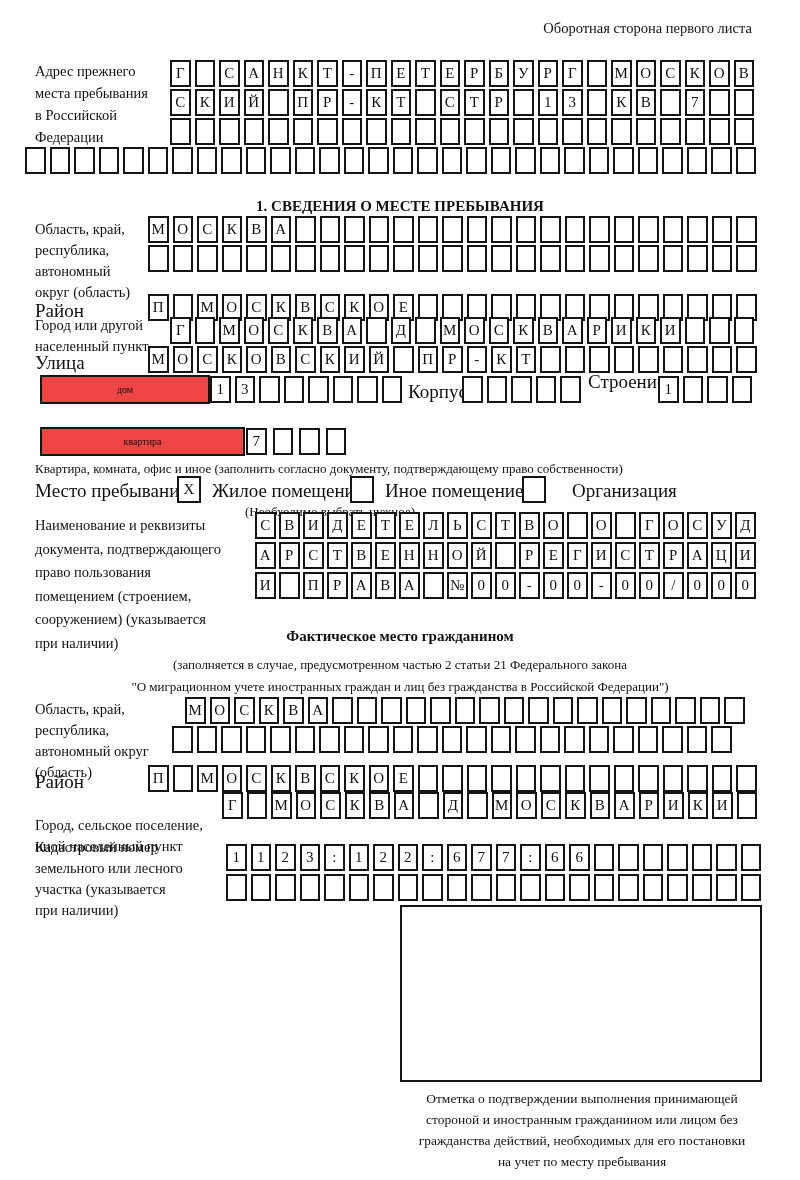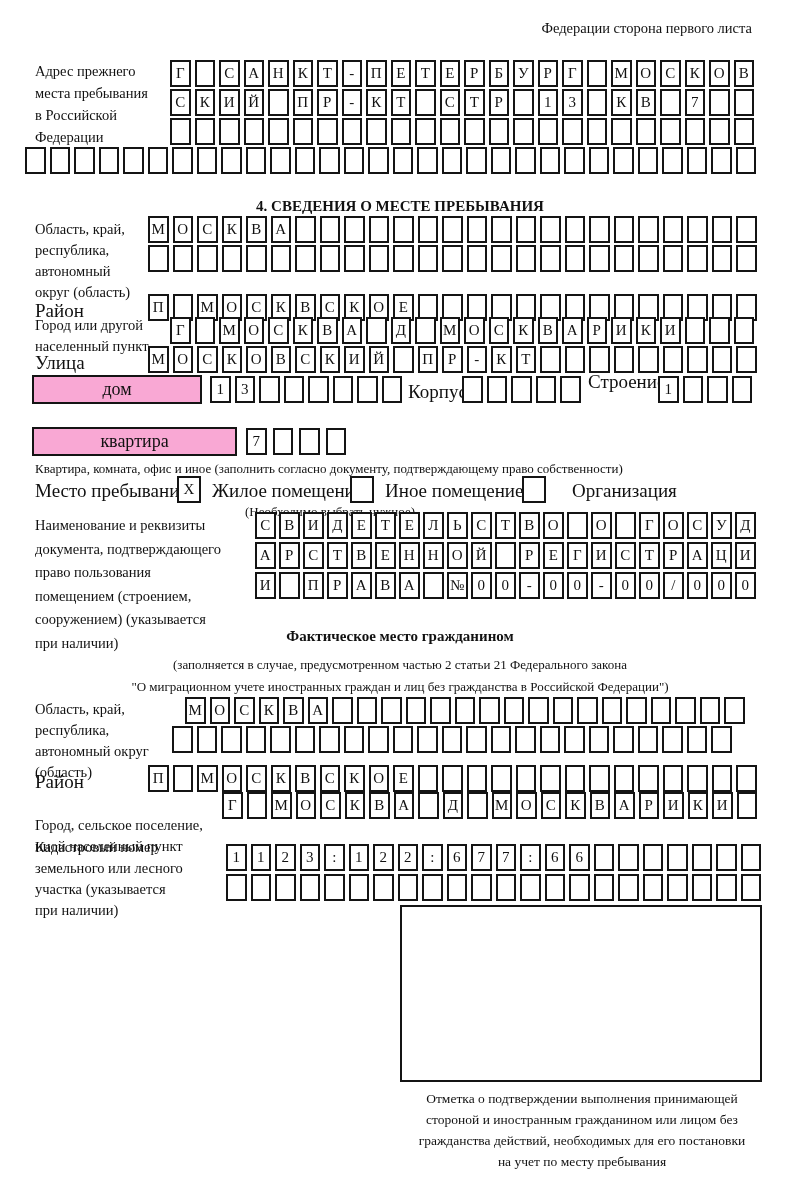--- a/index.html
+++ b/index.html
@@ -9,36 +9,36 @@
   .label{position:absolute;font-size:14.5px;line-height:21px;white-space:pre-line;}
   .label.lh22{line-height:22px;}
   .row{position:absolute;display:flex;gap:4px;}
   .row.g35{gap:3.5px;}
   .cell{flex:0 0 auto;width:20.5px;height:27px;box-sizing:border-box;border:2px solid #141414;
         display:flex;align-items:center;justify-content:center;font-size:15px;background:#fff;}
   .caption{position:absolute;font-size:13px;}
   .caption.center{left:0;width:800px;text-align:center;}
   .title{position:absolute;left:0;width:800px;text-align:center;font-weight:bold;font-size:15px;}
   .widebox{position:absolute;box-sizing:border-box;border:2px solid #141414;display:flex;
-           align-items:center;justify-content:center;font-size:18px;background:#f9a8d4;}
+           align-items:center;justify-content:center;font-size:10px;background:#ef4444;margin-left:8px;}
   .checkbox{position:absolute;width:24px;height:27px;box-sizing:border-box;border:2px solid #141414;
             display:flex;align-items:center;justify-content:center;font-size:15px;background:#fff;}
   .inline-label{position:absolute;font-size:19px;}
   .stamp-box{position:absolute;left:400px;top:905px;width:362px;height:177px;box-sizing:border-box;
              border:2px solid #141414;background:#fff;}
   .stamp-caption{position:absolute;left:358px;top:1088px;width:448px;text-align:center;
                  font-size:13.5px;line-height:21px;white-space:pre-line;}
   .cap-lines{position:absolute;left:0;width:800px;text-align:center;font-size:13px;line-height:22px;white-space:pre-line;}
 </style>
 </head>
 <body>
 
 <div id="page">
 
-  <div class="hdr">Федерации сторона первого листа</div>
+  <div class="hdr">Оборотная сторона первого листа</div>
 
   <div class="label lh22" style="left:35px;top:60px;width:145px">Адрес прежнего
 места пребывания
 в Российской
 Федерации</div>
   <div class="row" style="left:170px;top:60px">
       <span class="cell">Г</span>
       <span class="cell"></span>
       <span class="cell">С</span>
       <span class="cell">А</span>
@@ -141,21 +141,21 @@
       <span class="cell"></span>
       <span class="cell"></span>
       <span class="cell"></span>
       <span class="cell"></span>
       <span class="cell"></span>
       <span class="cell"></span>
       <span class="cell"></span>
       <span class="cell"></span>
     </div>
 
-  <div class="title" style="top:198px">4. СВЕДЕНИЯ О МЕСТЕ ПРЕБЫВАНИЯ</div>
+  <div class="title" style="top:198px">1. СВЕДЕНИЯ О МЕСТЕ ПРЕБЫВАНИЯ</div>
 
   <div class="label" style="left:35px;top:219px;width:115px">Область, край,
 республика,
 автономный
 округ (область)</div>
   <div class="row" style="left:148px;top:216px">
       <span class="cell">М</span>
       <span class="cell">О</span>
       <span class="cell">С</span>
       <span class="cell">К</span>

